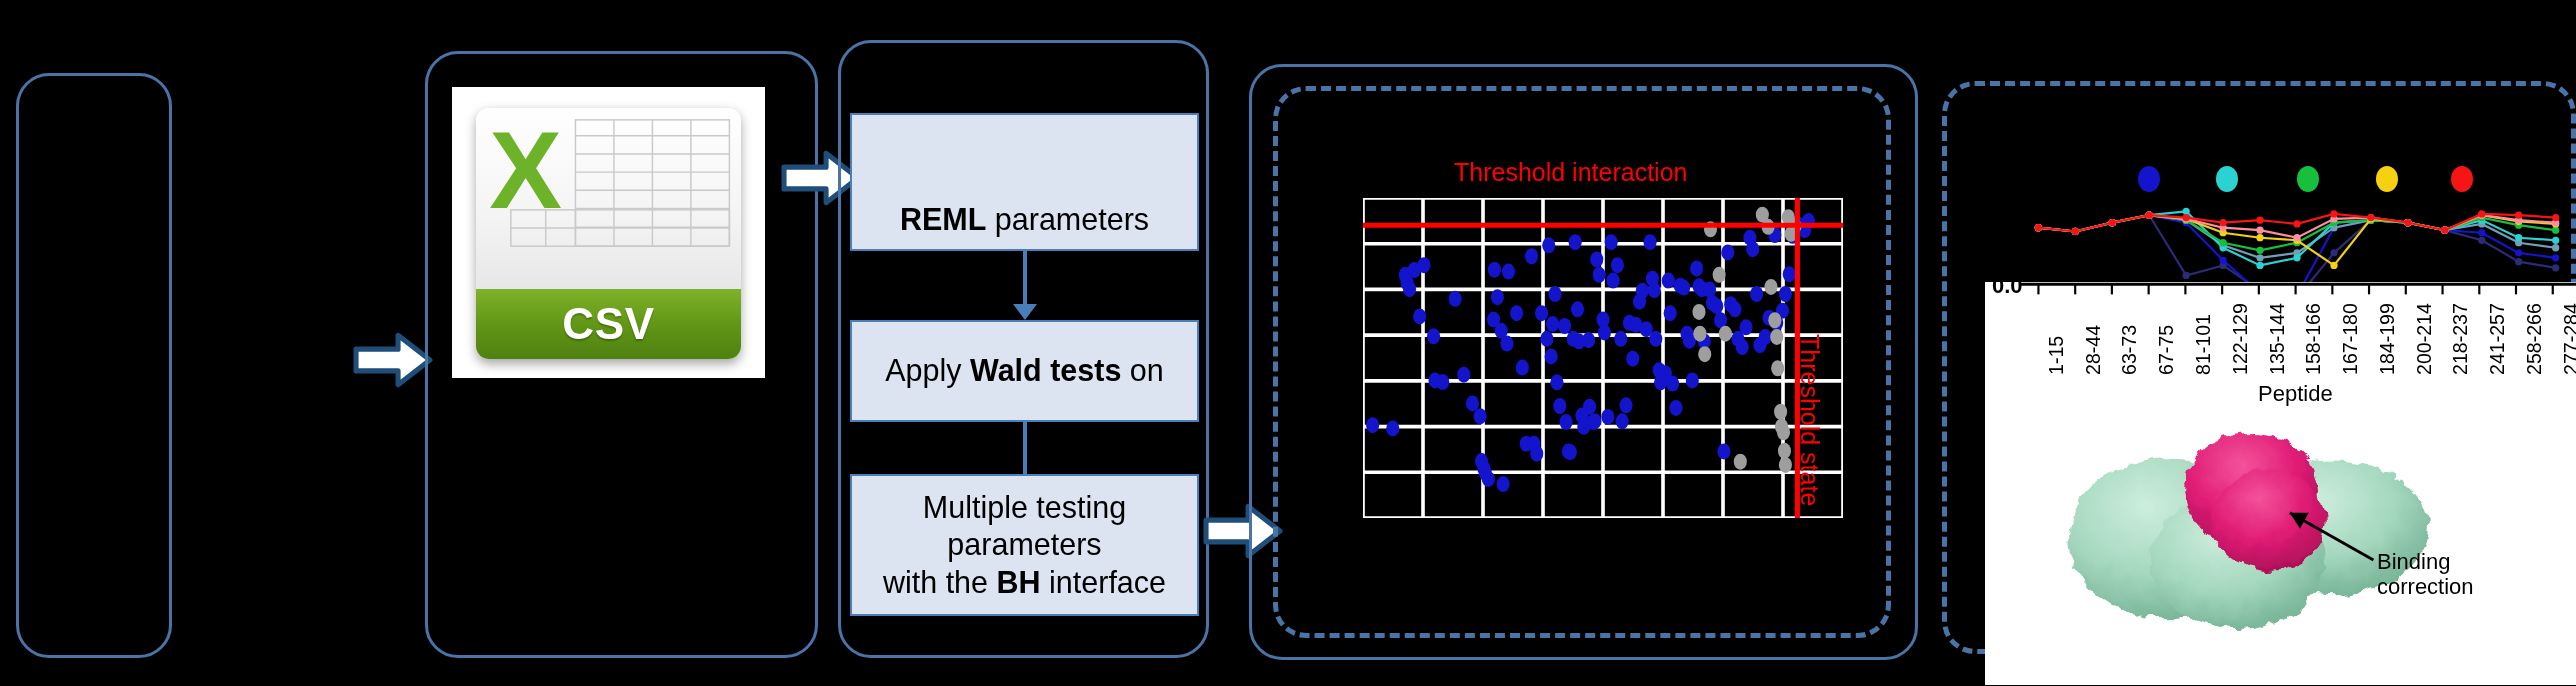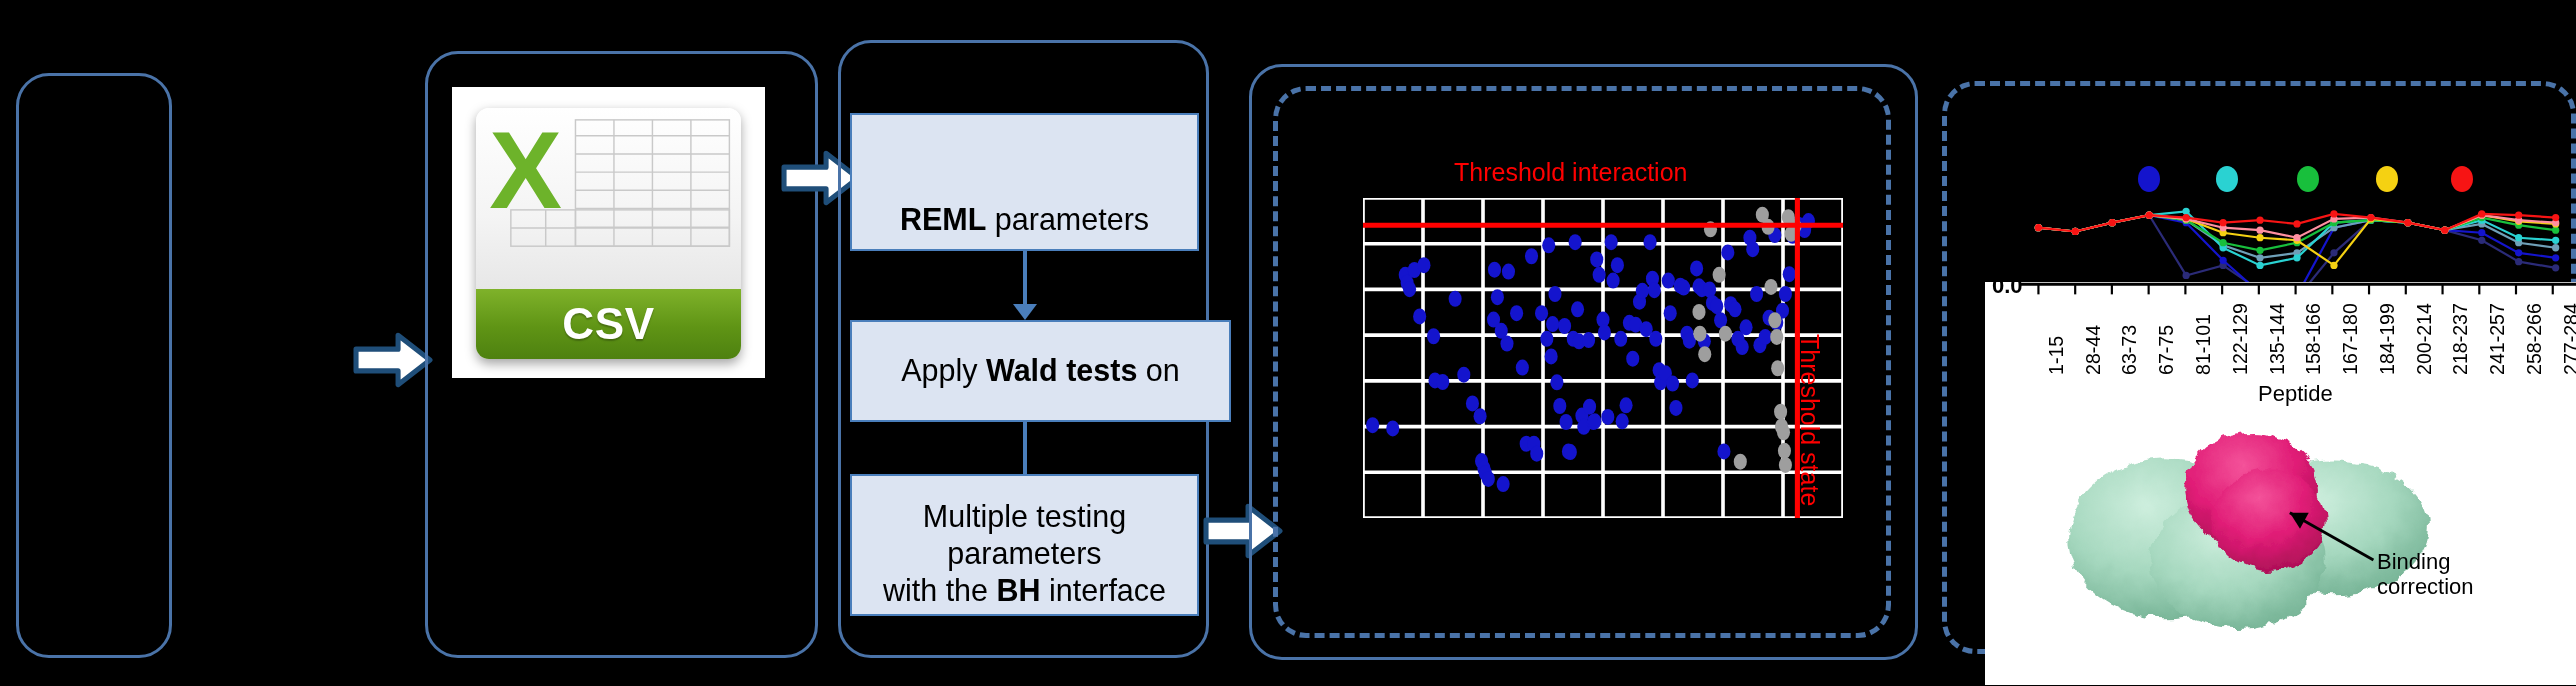--- a/index.html
+++ b/index.html
@@ -106,29 +106,29 @@
   <div class="pbox" style="left:850px;top:113px;width:349px;height:138px;">
     <div>
       <br>
       <br>
       <b>REML</b><span> parameters</span>
     </div>
   </div>
   <div class="vconn" style="left:1023px;top:251px;height:55px;"></div>
   <div class="vconn-head" style="left:1013px;top:304px;"></div>
 
-  <div class="pbox" style="left:850px;top:320px;width:381px;height:102px;">
+  <div class="pbox" style="left:850px;top:320px;width:349px;height:102px;">
     <div>
       <span>Apply </span><b>Wald tests</b><span> on</span><br>
     </div>
   </div>
   <div class="vconn" style="left:1023px;top:422px;height:55px;"></div>
   <div class="vconn-head" style="left:1013px;top:475px;"></div>
 
-  <div class="pbox" style="left:850px;top:474px;width:349px;height:142px;align-items:flex-end;">
+  <div class="pbox" style="left:850px;top:474px;width:349px;height:142px;">
     <div>
       <span>Multiple testing</span><br>
       <span>parameters</span><br>
       <span>with the </span><b>BH</b><span> interface</span>
     </div>
   </div>
 
   <div class="arrow" style="left:1203px;top:502px;width:80px;height:58px;">
     <svg viewBox="0 0 110 80" width="80" height="58">
       <path d="M4 25 L62 25 L62 6 L106 40 L62 74 L62 55 L4 55 Z" fill="#ffffff" stroke="#1f4e79" stroke-width="7" stroke-linejoin="round"></path>

